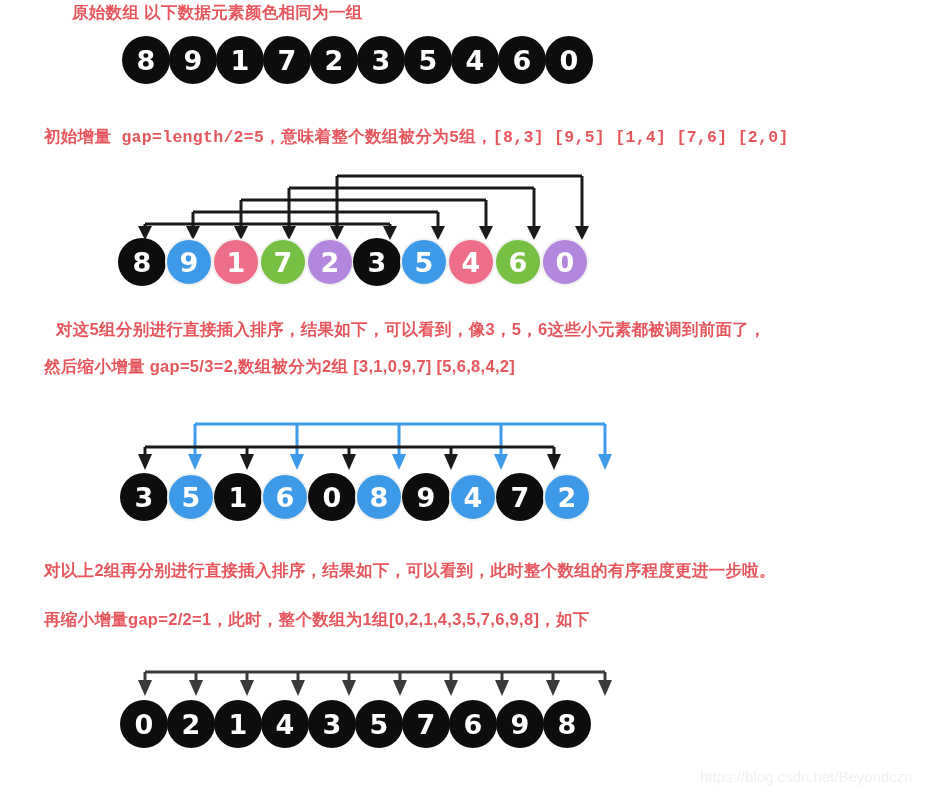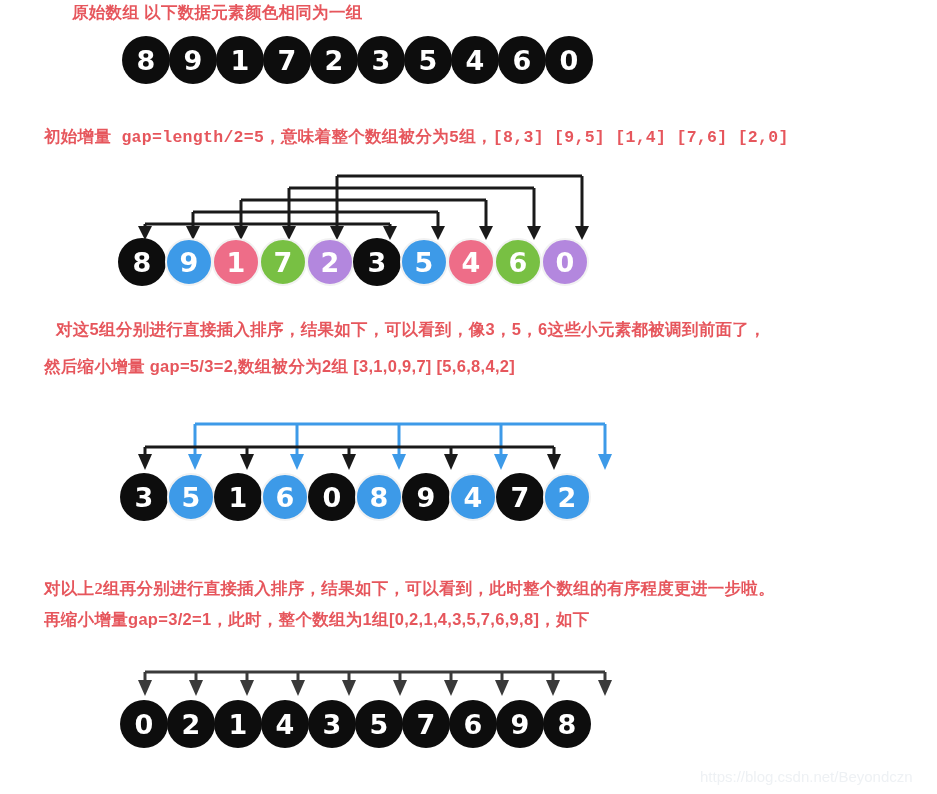--- a/index.html
+++ b/index.html
@@ -157,22 +157,22 @@
     <div class="node black">1</div>
     <div class="node blue">6</div>
     <div class="node black">0</div>
     <div class="node blue">8</div>
     <div class="node black">9</div>
     <div class="node blue">4</div>
     <div class="node black">7</div>
     <div class="node blue">2</div>
   </div>
 
-<div class="caption" style="left:44px;top:578px;font-family:Liberation Serif, serif;">对以上2组再分别进行直接插入排序，结果如下，可以看到，此时整个数组的有序程度更进一步啦。</div>
-<div class="caption" style="left:44px;top:609px;">再缩小增量gap=3/2=1，此时，整个数组为1组[0,2,1,4,3,5,7,6,9,8]，如下</div>
+<div class="caption" style="left:44px;top:560px;">对以上2组再分别进行直接插入排序，结果如下，可以看到，此时整个数组的有序程度更进一步啦。</div>
+<div class="caption" style="left:44px;top:609px;">再缩小增量gap=2/2=1，此时，整个数组为1组[0,2,1,4,3,5,7,6,9,8]，如下</div>
 
 <div class="arrowlayer" style="left:110px;top:668px;">
   <svg width="530" height="42" viewBox="0 0 530 42">
     <g fill="none" stroke="#3a3a3a" stroke-width="3">
       <path d="M 35,4 L 495,4"></path>
       <path d="M 35,4 L 35,14"></path>
       <path d="M 86,4 L 86,14"></path>
       <path d="M 137,4 L 137,14"></path>
       <path d="M 188,4 L 188,14"></path>
       <path d="M 239,4 L 239,14"></path>

